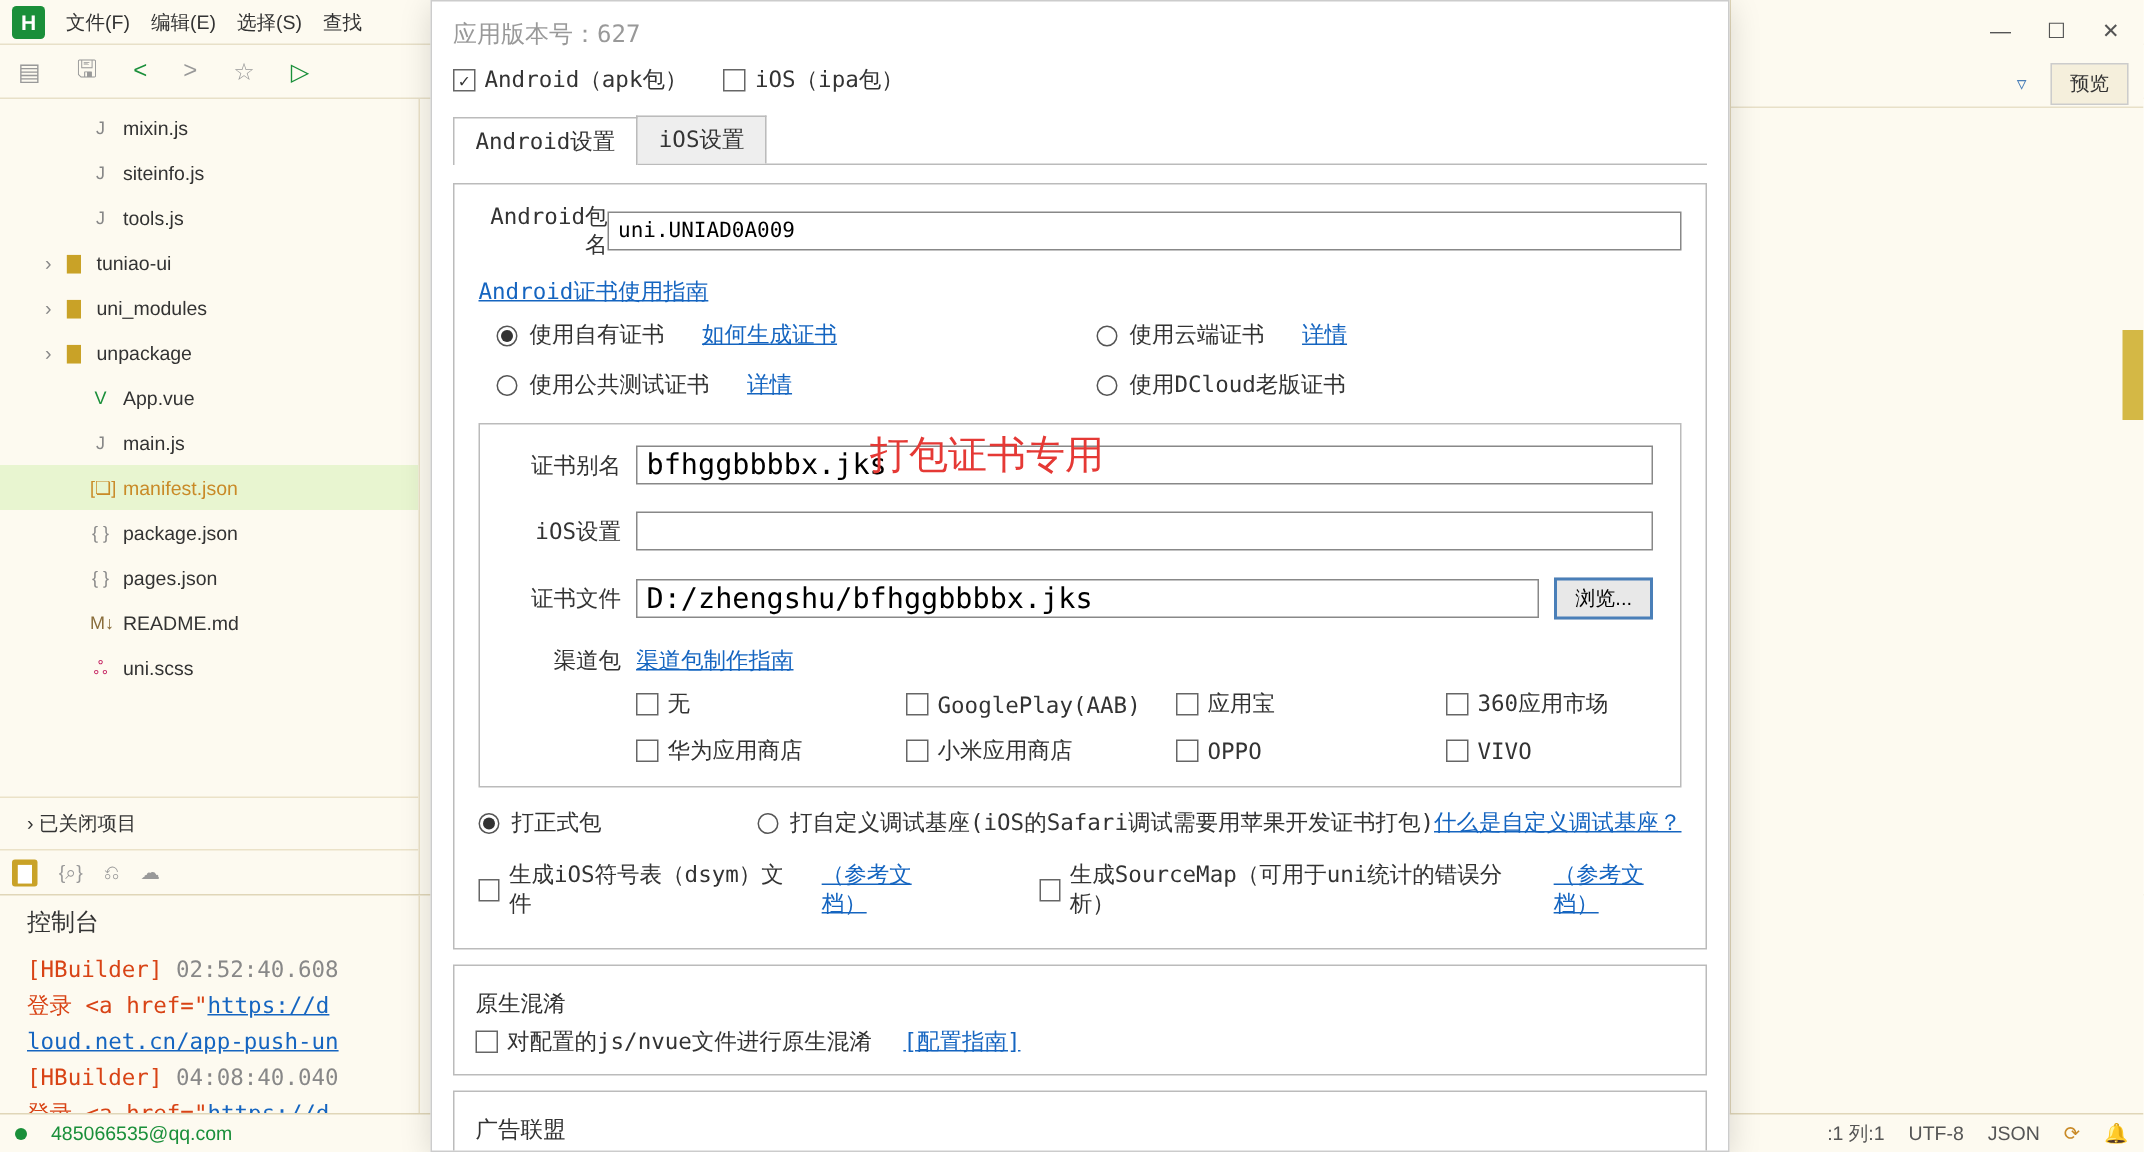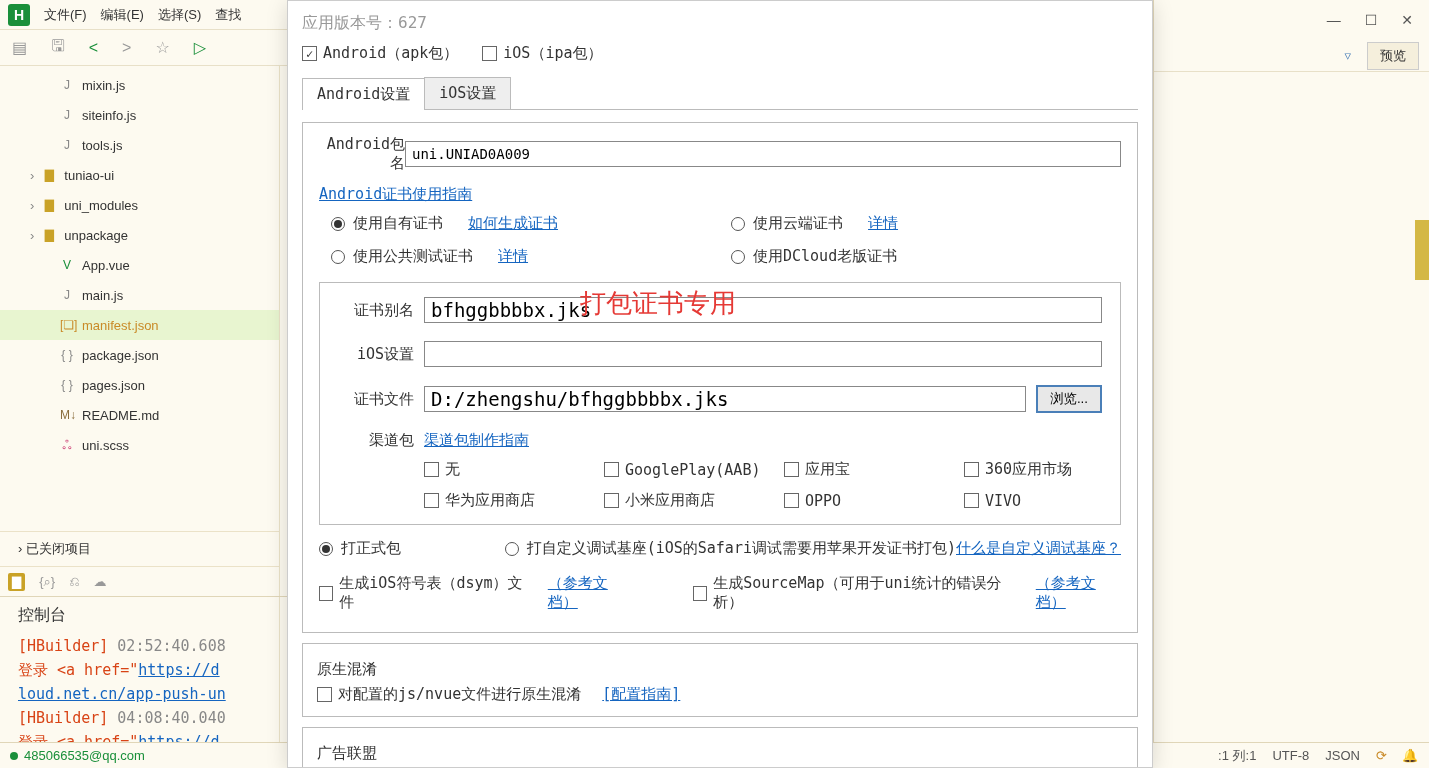--- a/index.html
+++ b/index.html
@@ -64,21 +64,21 @@
 .sec-title { margin: 6px 0; }
 .footer-panel { border: 1px solid #bbb; padding: 10px 14px; margin-bottom:10px;}
 
 .right-col { position:absolute; left:1153px; top:0; width:276px; height:768px; background:#fdfaf0; border-left:1px solid #e0d6b8;}
 .win-ctrl { height:40px; display:flex; justify-content:flex-end; align-items:center; gap:24px; padding-right:16px; color:#555; font-size:14px;}
 .win-ctrl span{ cursor:pointer;}
 .right-toolbar { height:32px; display:flex; justify-content:flex-end; align-items:center; gap:16px; padding-right:10px; border-bottom:1px solid #e8e0c8;}
 .preview-btn { padding:4px 12px; border:1px solid #ccc; background:#f5efdc; cursor:pointer;}
 .right-scroll { position:absolute; right:0; top:220px; width:14px; height:60px; background:#d4b845;}
 .status-bar { position:absolute; bottom:0; left:0; right:0; height:26px; background:#fdfaf0; border-top:1px solid #e0d6b8; display:flex; align-items:center; justify-content:space-between; padding:0 10px; font-size:13px;}
-.status-left { color:#1a8f3a; display:flex; align-items:center; gap:6px;}
+.status-left { color:#1a8f3a; display:flex; align-items:center; gap:16px;}
 .status-right { display:flex; gap:16px; color:#555; align-items:center;}
 .sb-dot{ width:8px; height:8px; background:#1a8f3a; border-radius:50%;}
 </style>
 </head>
 <body>
 
 <div class="top-menu">
   <div class="logo">H</div>
   <span class="menu-item">文件(F)</span>
   <span class="menu-item">编辑(E)</span>

